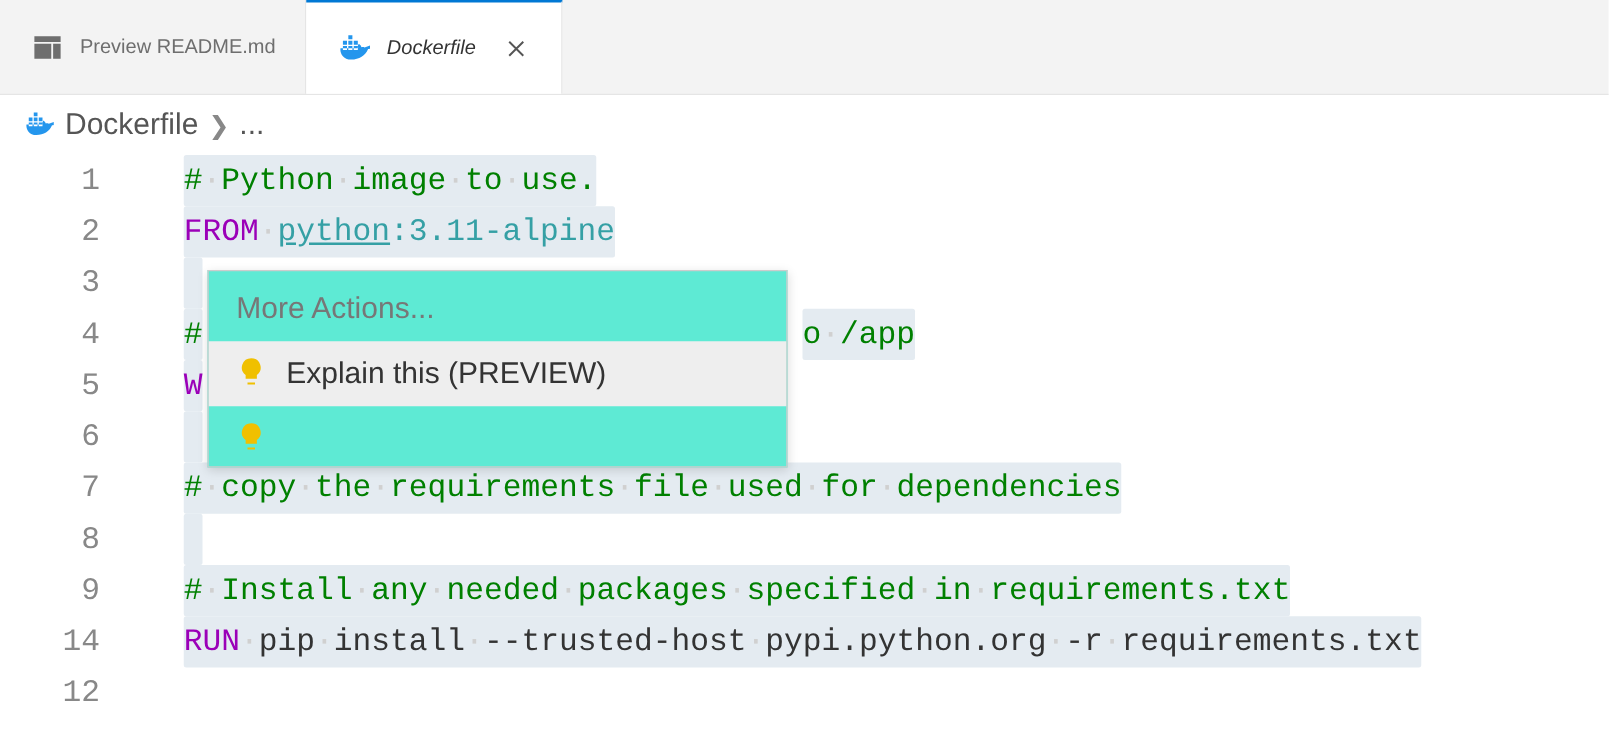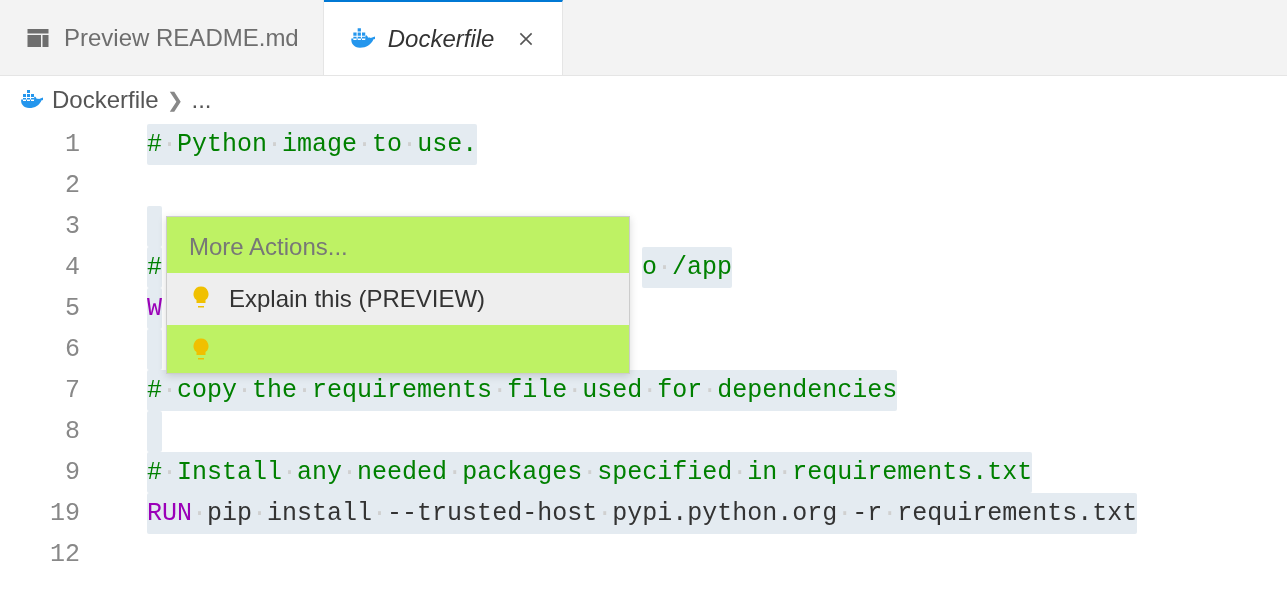--- a/index.html
+++ b/index.html
@@ -23,21 +23,21 @@
     align-items: stretch;
   }
   .tab {
     display: flex;
     align-items: center;
     padding: 0 24px;
     gap: 12px;
     border-right: 1px solid #e5e5e5;
     cursor: pointer;
     color: #6e6e6e;
-    font-size: 24px;
+    font-size: 16px;
   }
   .tab.active {
     background: #ffffff;
     border-top: 2px solid #0078d4;
     color: #333333;
     font-style: italic;
   }
   .tab-icon {
     width: 28px;
     height: 28px;
@@ -128,21 +128,21 @@
   }
   .lightbulb-svg {
     width: 18px;
     height: 18px;
   }
   .context-menu {
     position: absolute;
     left: 166px;
     top: 216px;
     width: 464px;
-    background: #bef264;
+    background: #5eead4;
     border: 1px solid #cccccc;
     box-shadow: 0 2px 8px rgba(0,0,0,0.15);
     z-index: 100;
     font-size: 24px;
   }
   .menu-title {
     padding: 16px 22px 12px 22px;
     color: #777;
   }
   .menu-item {
@@ -204,35 +204,36 @@
   <div class="gutter">
     <div>1</div>
     <div>2</div>
     <div>3</div>
     <div>4</div>
     <div>5</div>
     <div>6</div>
     <div>7</div>
     <div>8</div>
     <div>9</div>
-    <div>19</div>
+    <div>14</div>
     <div>12</div>
   </div>
   <div class="code">
 
     <div class="code-line">
       <span class="selected-bg"><span class="tok-comment"><span>#</span><span class="ws-dot">·</span><span>Python</span><span class="ws-dot">·</span><span>image</span><span class="ws-dot">·</span><span>to</span><span class="ws-dot">·</span><span>use.</span></span></span>
     </div>
 
     <div class="code-line" style="position:relative;">
       <span class="lightbulb-marker">
         <svg class="lightbulb-svg" viewBox="0 0 16 16">
             <path fill="#f0c000" d="M8 1a5 5 0 0 0-3 9v2h6v-2a5 5 0 0 0-3-9zM6 14h4v1H6v-1z"></path>
           </svg>
       </span>
+      <span class="selected-bg"><span class="tok-keyword">FROM</span><span class="ws-dot">·</span><span class="tok-image-name">python</span><span class="tok-image-tag">:3.11-alpine</span></span>
     </div>
 
     <div class="code-line"><span class="selected-bg">&nbsp;</span></div>
 
     <div class="code-line">
       <span class="selected-bg"><span class="tok-comment">#</span></span>
       <span style="display:inline-block;width:480px;"></span>
       <span class="selected-bg"><span class="tok-comment"><span>o</span><span class="ws-dot">·</span><span>/app</span></span></span>
     </div>
 

